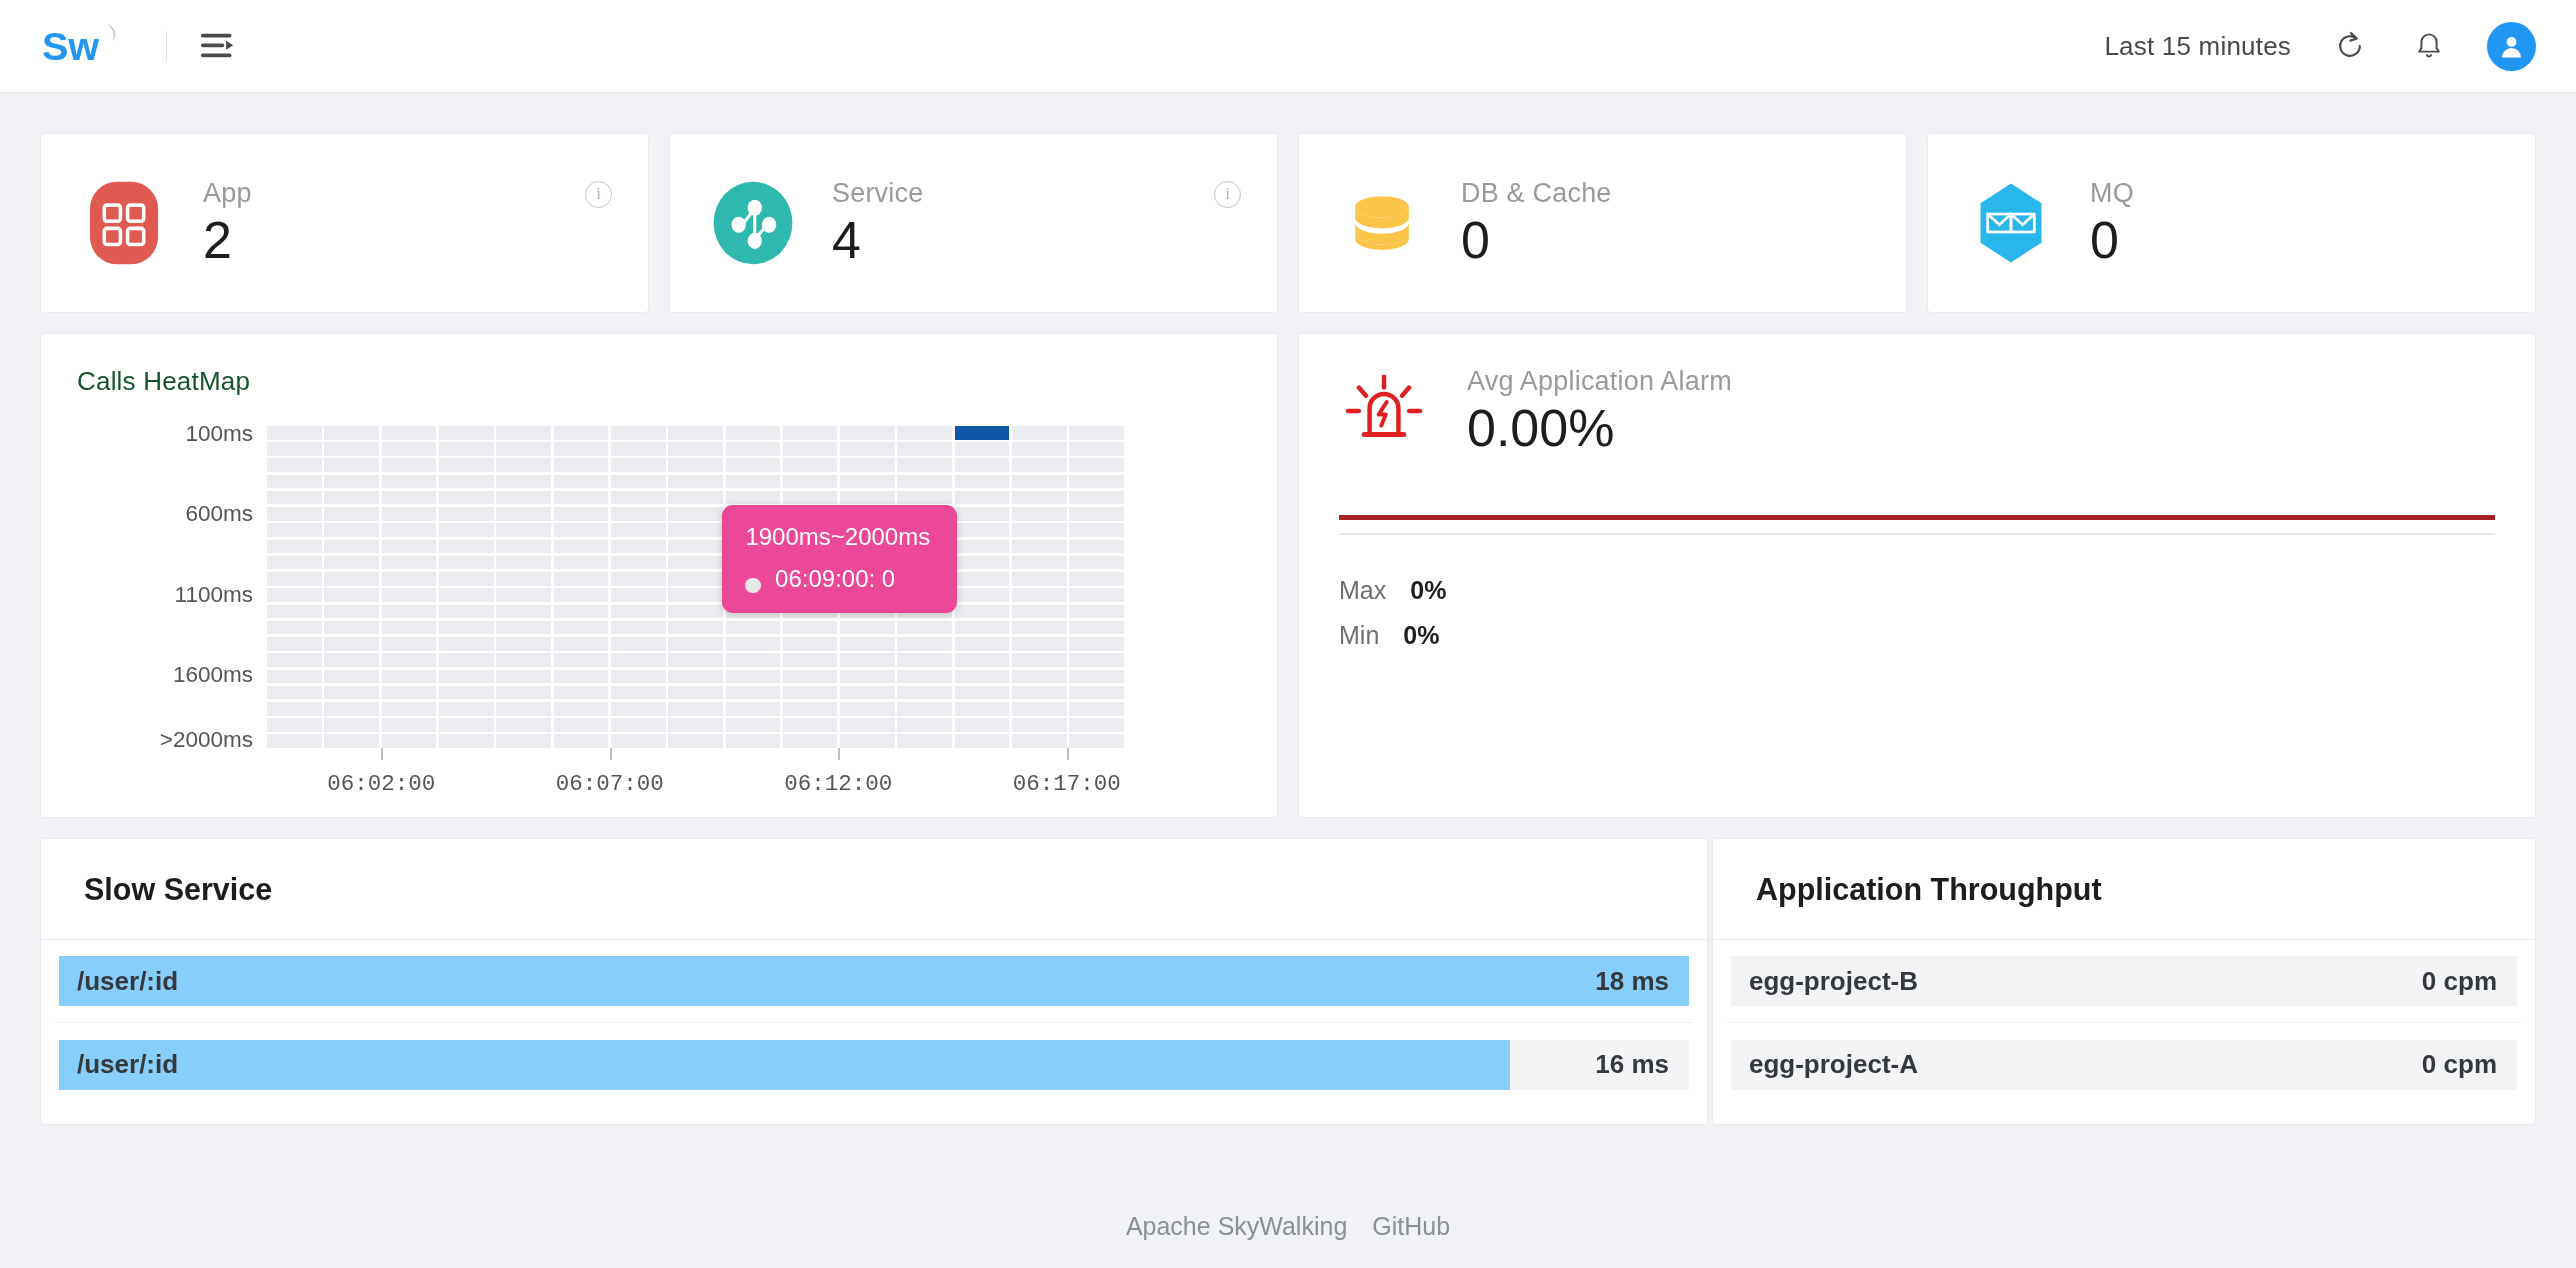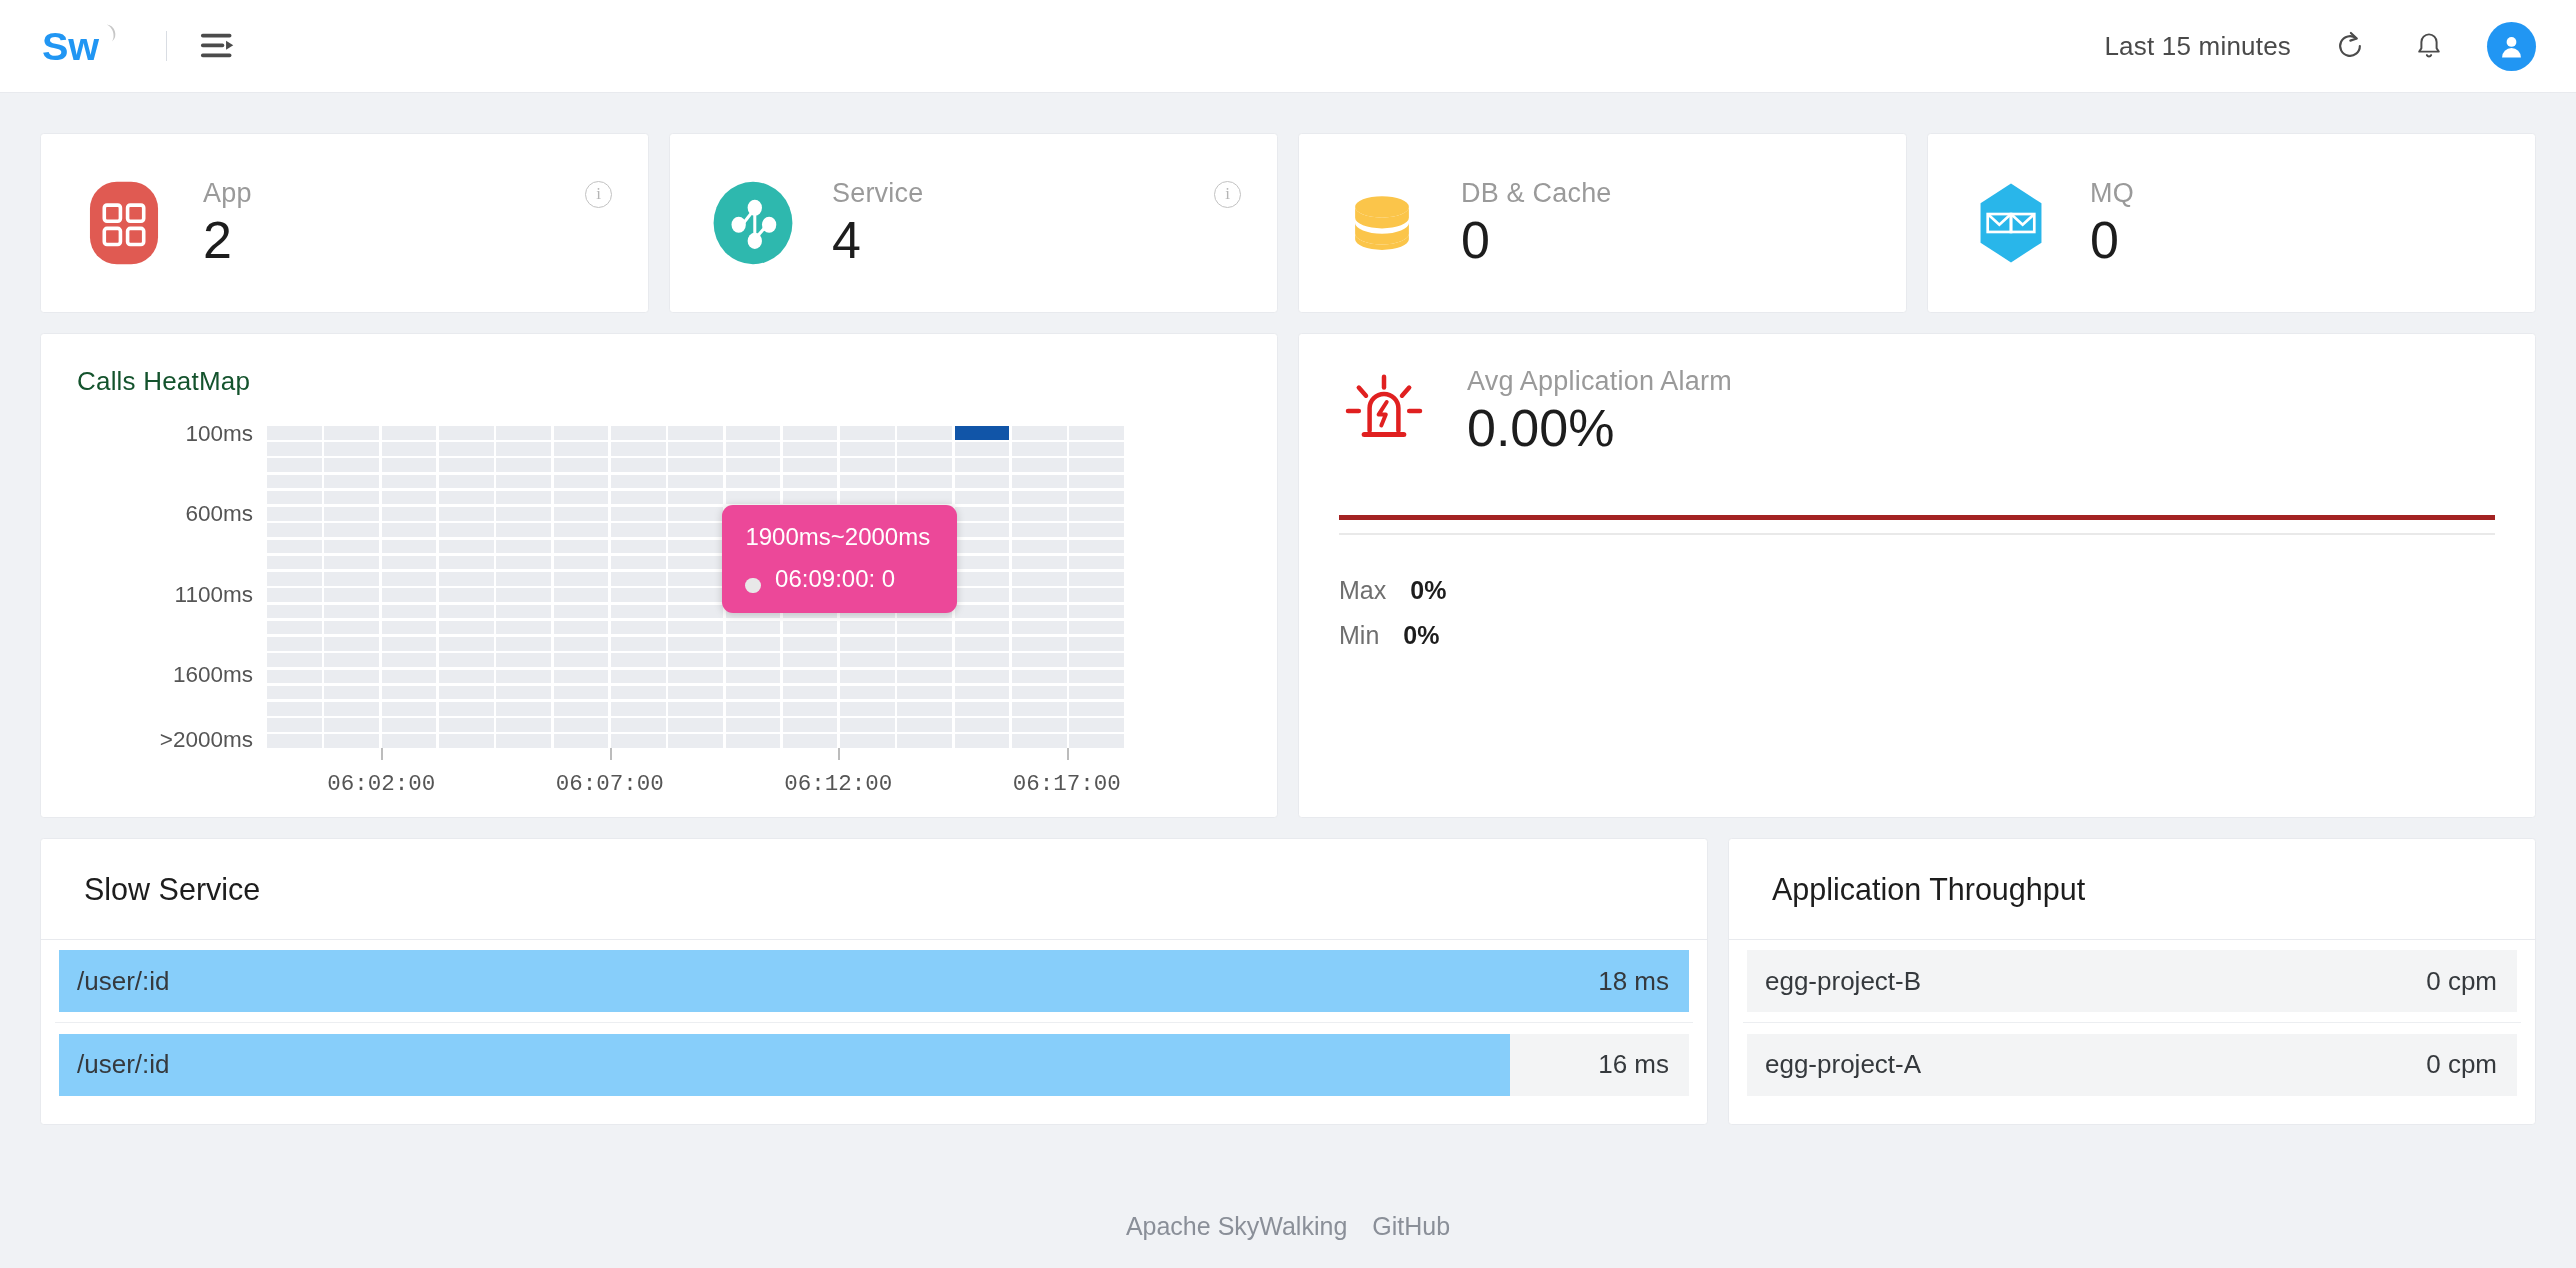--- a/index.html
+++ b/index.html
@@ -89,30 +89,30 @@
   .alarm-icon { width: 90px; height: 90px; flex: 0 0 90px; margin-right: 38px; }
   .alarm-line-wrap { position: relative; margin-top: 59px; height: 9px; }
   .alarm-line { position: absolute; left: 0; right: 0; top: 0; height: 4.5px; background: #a32222; }
   .alarm-baseline { position: absolute; left: 0; right: 0; top: 18px; height: 1.8px; background: #e9e9e9; }
   .alarm-stats { margin-top: 52px; }
   .alarm-stat { display: flex; gap: 24px; font-size: 25px; margin-bottom: 16px; }
   .alarm-stat-key { color: #6f6f6f; }
   .alarm-stat-val { color: #1d1d1d; font-weight: 700; }
 
   
-  .bottom-row { display: flex; gap: 20px; margin-top: 20px; }
+  .bottom-row { display: flex; gap: 4px; margin-top: 20px; font-weight: bold; }
   .list-card { height: 287px; }
   .slow-card { width: 1668px; }
   .thr-card { flex: 1; }
   .list-head { height: 101px; display: flex; align-items: center; padding: 0 43px; border-bottom: 0.9px solid #e8eaee; }
   .list-head-title { font-size: 30.5px; color: #1d1d1d; }
   .list-body { padding: 0 14.4px; }
   .list-row { height: 83px; display: flex; align-items: center; border-bottom: 0.9px solid #eceef1; padding: 0 3.6px; }
   .list-row:last-child { border-bottom: none; }
-  .bar-wrap { position: relative; width: 100%; height: 62px; background: #f3f4f5; display: flex; align-items: center; }
+  .bar-wrap { position: relative; width: 100%; height: 50px; background: #f3f4f5; display: flex; align-items: center; }
   .bar-fill { position: absolute; left: 0; top: 0; bottom: 0; background: #87cefa; }
   .bar-label, .bar-value { position: relative; z-index: 2; font-size: 26px; color: #35393d; white-space: nowrap; }
   .bar-label { padding-left: 18px; }
   .bar-value { margin-left: auto; padding-right: 20px; }
 
   
   .footer {
     position: absolute; left: 0; right: 0; bottom: 0; height: 83px;
     display: flex; align-items: center; justify-content: center; gap: 25px;
     background: #f0f2f5;

